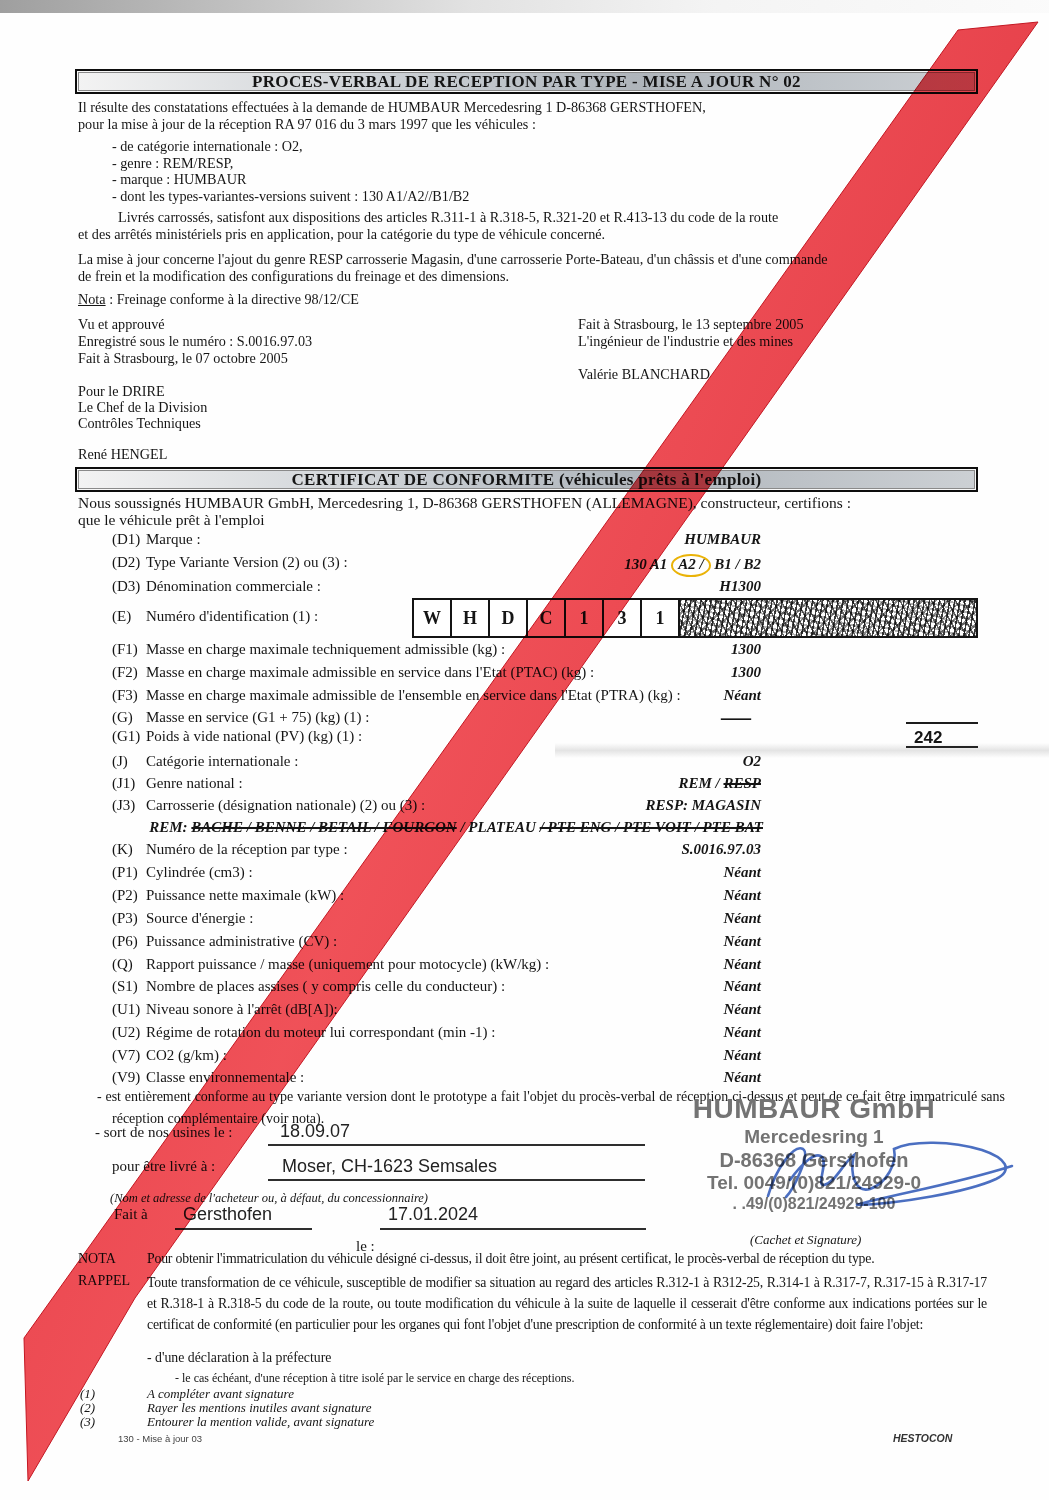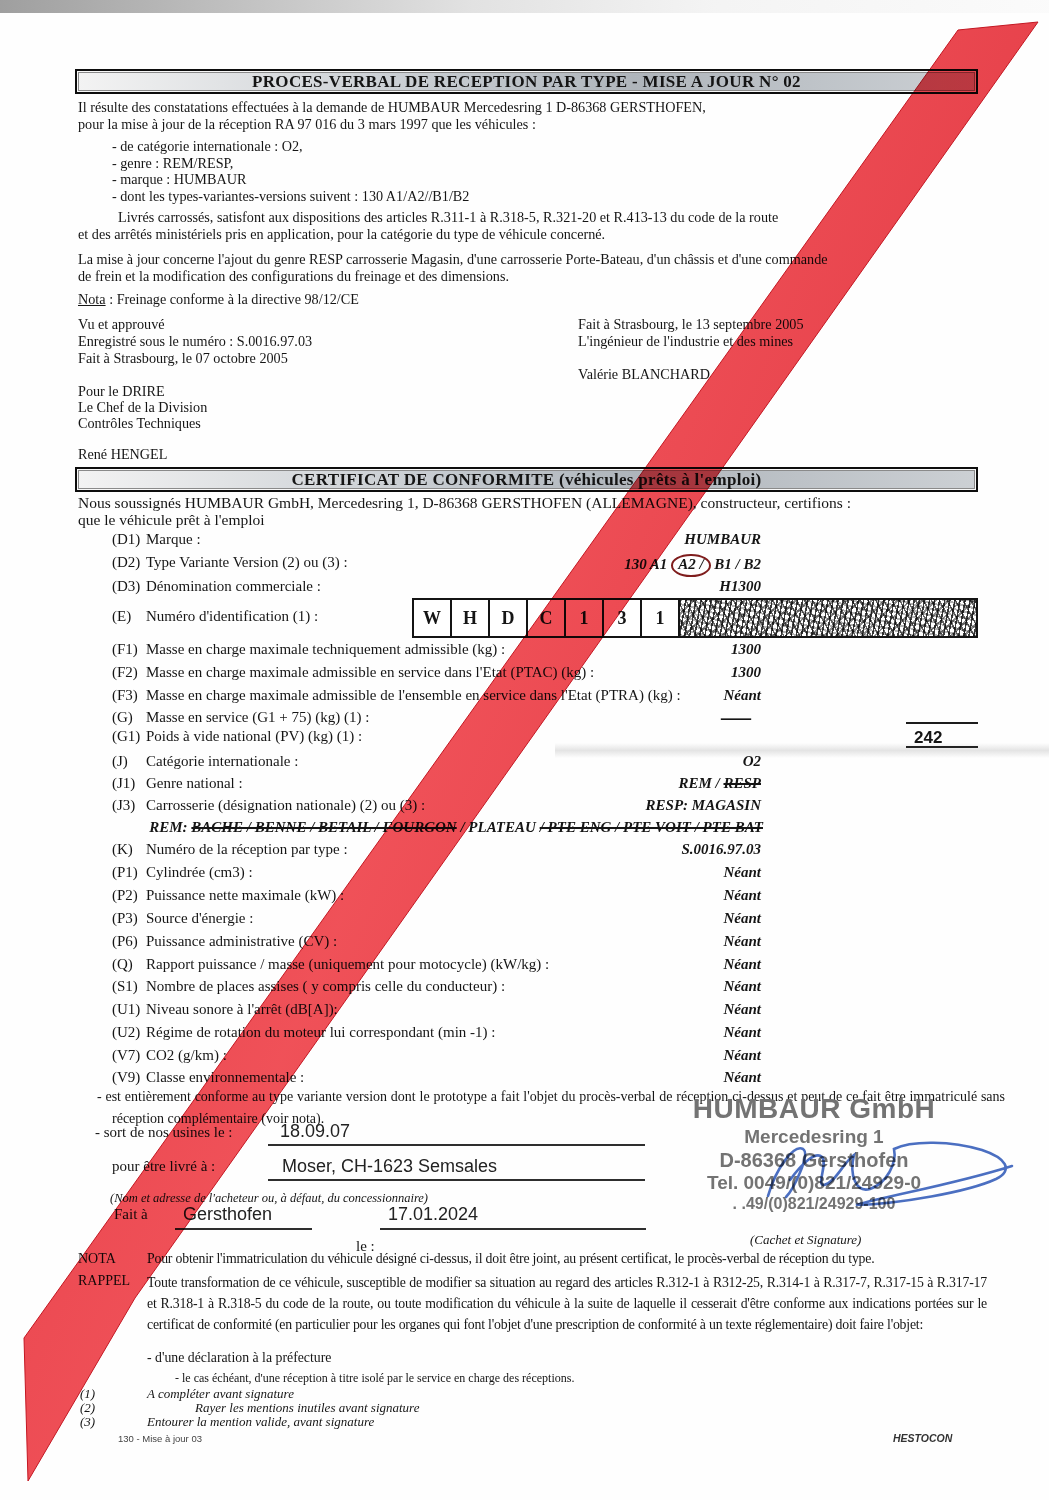--- a/index.html
+++ b/index.html
@@ -10,21 +10,21 @@
   .titlebar{position:absolute;left:75px;width:899px;height:21px;
             background:linear-gradient(to right,#f3f3f3,#c6cbd0 40%,#afb5bb 62%,#ccd0d4);
             border:2px solid #0d0d0d;box-shadow:inset 0 0 0 1px #f8f8f8, inset 0 0 0 2px #8a8a8a;
             display:flex;align-items:center;justify-content:center;
             font-weight:bold;font-size:17px;letter-spacing:.3px;white-space:nowrap;}
   .frow{position:absolute;left:0;width:835px;height:20px;font-size:15px;white-space:nowrap;}
   .fcode{position:absolute;left:112px;}
   .flabel{position:absolute;left:146px;}
   .fval{position:absolute;right:74px;font-weight:bold;font-style:italic;text-align:right;}
   .strike{text-decoration:line-through;text-decoration-thickness:2px;text-align:right;}
-  .circled{border:2px solid #7f1d1d;border-radius:50%;padding:0 5px 2px 5px;display:inline-block;}
+  .circled{border:2px solid #eab308;border-radius:50%;padding:0 5px 2px 5px;display:inline-block;}
   .vinbox{position:absolute;top:0;width:36px;height:36px;border:2px solid #141414;background:#fff;
           display:flex;align-items:center;justify-content:center;font-size:18px;font-weight:bold;margin:0;}
   .scribble{position:absolute;top:0;height:36px;border:2px solid #141414;background-color:#fff;
     background-image:
       repeating-linear-gradient(100deg, rgba(10,10,10,.8) 0 1.5px, transparent 1.5px 5px),
       repeating-linear-gradient(62deg, rgba(20,20,20,.65) 0 1.5px, transparent 1.5px 7px),
       repeating-linear-gradient(135deg, rgba(0,0,0,.45) 0 2px, transparent 2px 9px),
       repeating-linear-gradient(15deg, rgba(0,0,0,.3) 0 2px, transparent 2px 6px);}
   .vrule{position:absolute;height:2px;background:#1c1c1c;}
   .uline{position:absolute;height:2px;background:#2e2e2e;}
@@ -252,21 +252,21 @@
   <div class="t" style="left:78px;top:1250px;font-size:14px;">NOTA</div>
   <div class="t" style="left:147px;top:1250px;font-size:13.8px;letter-spacing:-0.2px;">Pour obtenir l'immatriculation du véhicule désigné ci-dessus, il doit être joint, au présent certificat, le procès-verbal de réception du type.</div>
   <div class="t" style="left:78px;top:1272px;font-size:14px;">RAPPEL</div>
   <div class="t justify" style="left:147px;top:1272px;width:840px;font-size:13.8px;line-height:21px;letter-spacing:-0.2px;">Toute transformation de ce véhicule, susceptible de modifier sa situation au regard des articles R.312-1 à R312-25, R.314-1 à R.317-7, R.317-15 à R.317-17 et R.318-1 à R.318-5 du code de la route, ou toute modification du véhicule à la suite de laquelle il cesserait d'être conforme aux indications portées sur le certificat de conformité (en particulier pour les organes qui font l'objet d'une prescription de conformité à un texte réglementaire) doit faire l'objet:</div>
   <div class="t" style="left:147px;top:1349px;font-size:13.8px;">- d'une déclaration à la préfecture</div>
   <div class="t" style="left:143px;top:1370px;font-size:12px;margin-left:32px;">- le cas échéant, d'une réception à titre isolé par le service en charge des réceptions.</div>
 
   <div class="fnote" style="left:80px;top:1386px;">(1)</div>
   <div class="fnote" style="left:147px;top:1386px;">A compléter avant signature</div>
   <div class="fnote" style="left:80px;top:1400px;">(2)</div>
-  <div class="fnote" style="left:147px;top:1400px;margin-left:48px;">Rayer les mentions inutiles avant signature</div>
+  <div class="fnote" style="left:147px;top:1400px;">Rayer les mentions inutiles avant signature</div>
   <div class="fnote" style="left:80px;top:1414px;">(3)</div>
   <div class="fnote" style="left:147px;top:1414px;">Entourer la mention valide, avant signature</div>
 
   <div class="abs" style="left:118px;top:1433px;font-family:'Liberation Sans','DejaVu Sans',sans-serif;font-size:9.5px;color:#444;white-space:nowrap;">130 - Mise à jour 03</div>
   <div class="abs" style="left:893px;top:1432px;font-family:'Liberation Sans','DejaVu Sans',sans-serif;font-size:10.5px;font-weight:bold;font-style:italic;color:#333;white-space:nowrap;">HESTOCON</div>
 
   <svg class="overlay" width="1049" height="1500" viewBox="0 0 1049 1500">
     <defs>
       <linearGradient id="rib" x1="0" y1="0" x2="1" y2="0.6">
         <stop offset="0" stop-color="#df1f2b"></stop>

